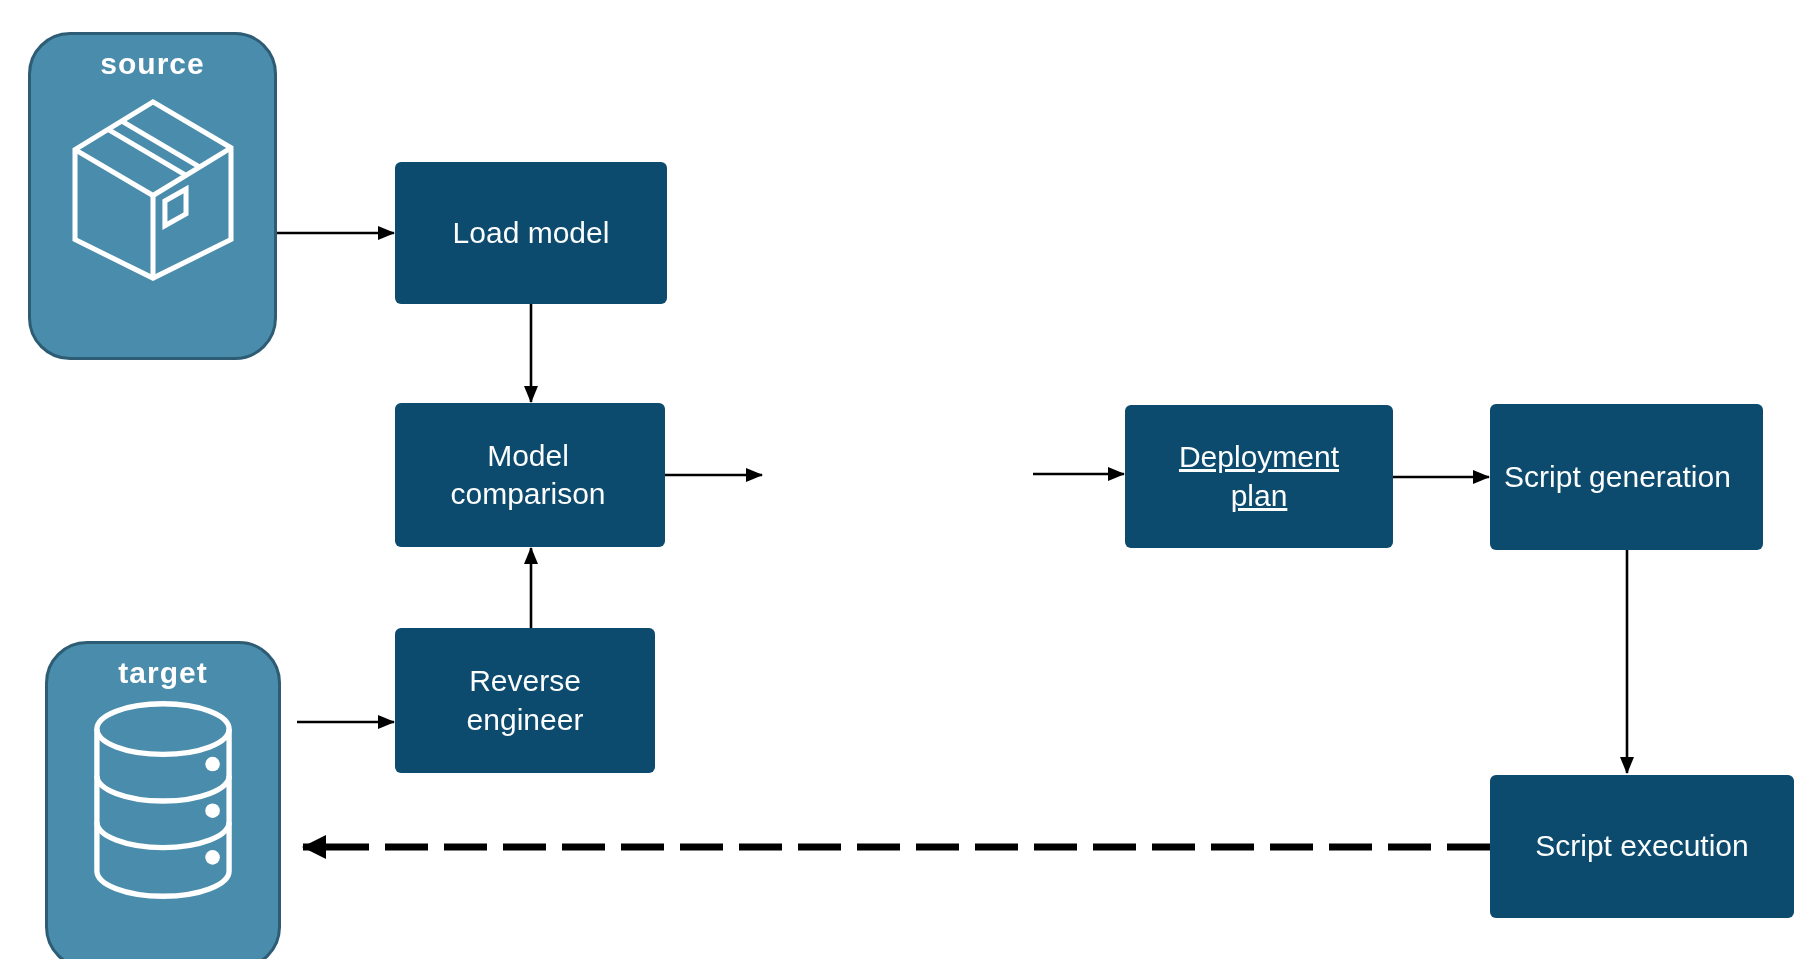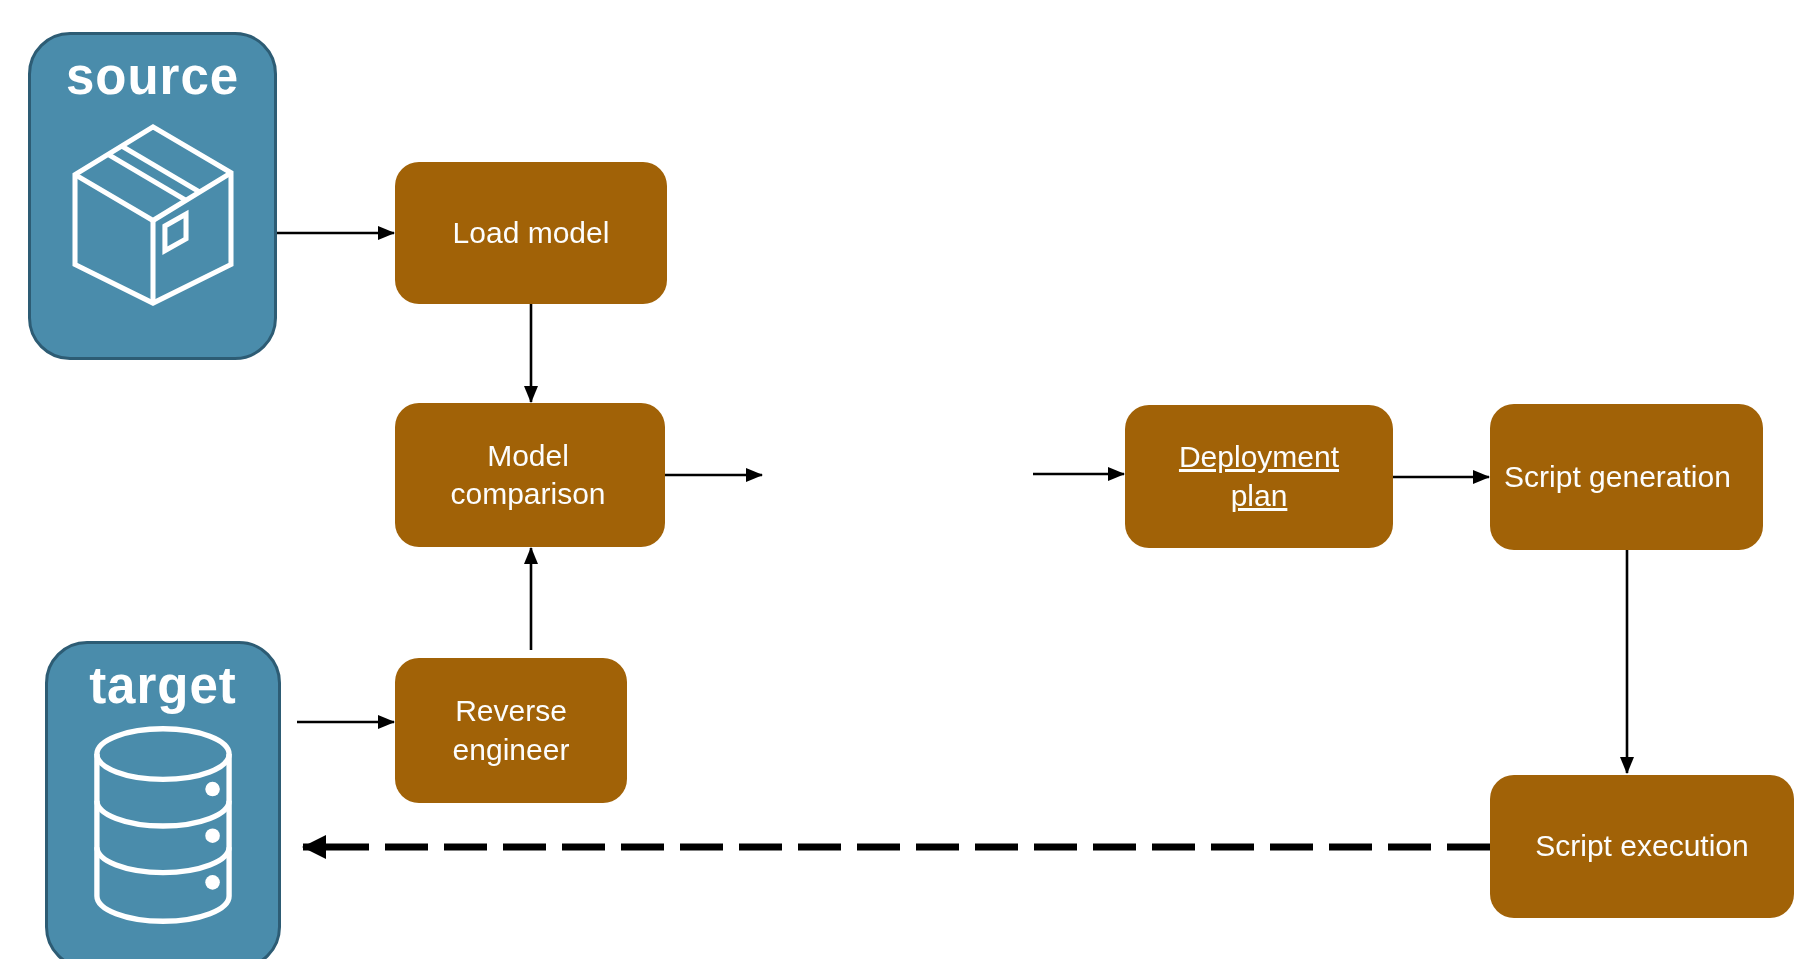--- a/index.html
+++ b/index.html
@@ -6,47 +6,47 @@
   .canvas{
     position:relative;
     width:1800px;height:959px;
     background:#ffffff;
     font-family:"Liberation Sans", sans-serif;
     overflow:hidden;
   }
   .edges{position:absolute;left:0;top:0;width:1800px;height:959px;pointer-events:none;}
   .node{
     position:absolute;
-    background:#a16207;
-    border-radius:24px;
+    background:#0c4a6e;
+    border-radius:6px;
     color:#fcfdfd;
     display:flex;align-items:center;justify-content:center;
     text-align:center;
     font-size:30px;line-height:1.28;
     padding:0 30px;box-sizing:border-box;
   }
   #node-load-model{left:395px;top:162px;width:272px;height:142px;}
   #node-model-comparison{left:395px;top:403px;width:270px;height:144px;padding-left:26px;}
   #node-model-differences{left:763px;top:402px;width:270px;height:143px;}
   #node-deployment-plan{left:1125px;top:405px;width:268px;height:143px;text-decoration:underline;}
   #node-script-generation{left:1490px;top:404px;width:273px;height:146px;padding-left:12px;}
-  #node-reverse-engineer{left:395px;top:658px;width:232px;height:145px;}
+  #node-reverse-engineer{left:395px;top:628px;width:260px;height:145px;}
   #node-script-execution{left:1490px;top:775px;width:304px;height:143px;}
   .container{
     position:absolute;
     background:#4a8cab;
     border:3px solid #2d5c74;
     border-radius:42px;
     box-sizing:border-box;
     display:flex;flex-direction:column;align-items:center;
   }
   #container-source{left:28px;top:32px;width:249px;height:328px;}
   #container-target{left:45px;top:605px;width:236px;height:328px;margin-top:36px;}
   .container-title{
-    color:#ffffff;font-weight:bold;font-size:51px;
+    color:#ffffff;font-weight:bold;font-size:30px;
     margin-top:12px;letter-spacing:1px;
   }
   .container-icon{margin-top:6px;}
 </style>
 </head>
 <body>
 
 <div class="canvas">
 
   <svg class="edges" viewBox="0 0 1800 959" xmlns="http://www.w3.org/2000/svg">

